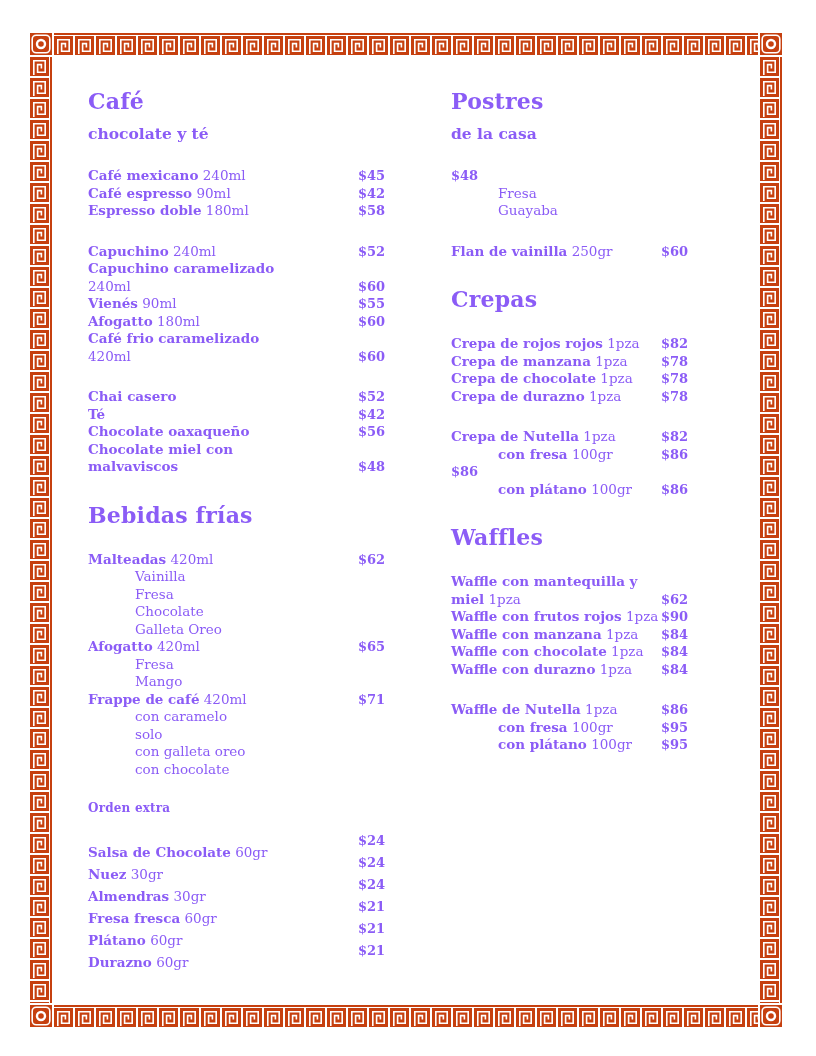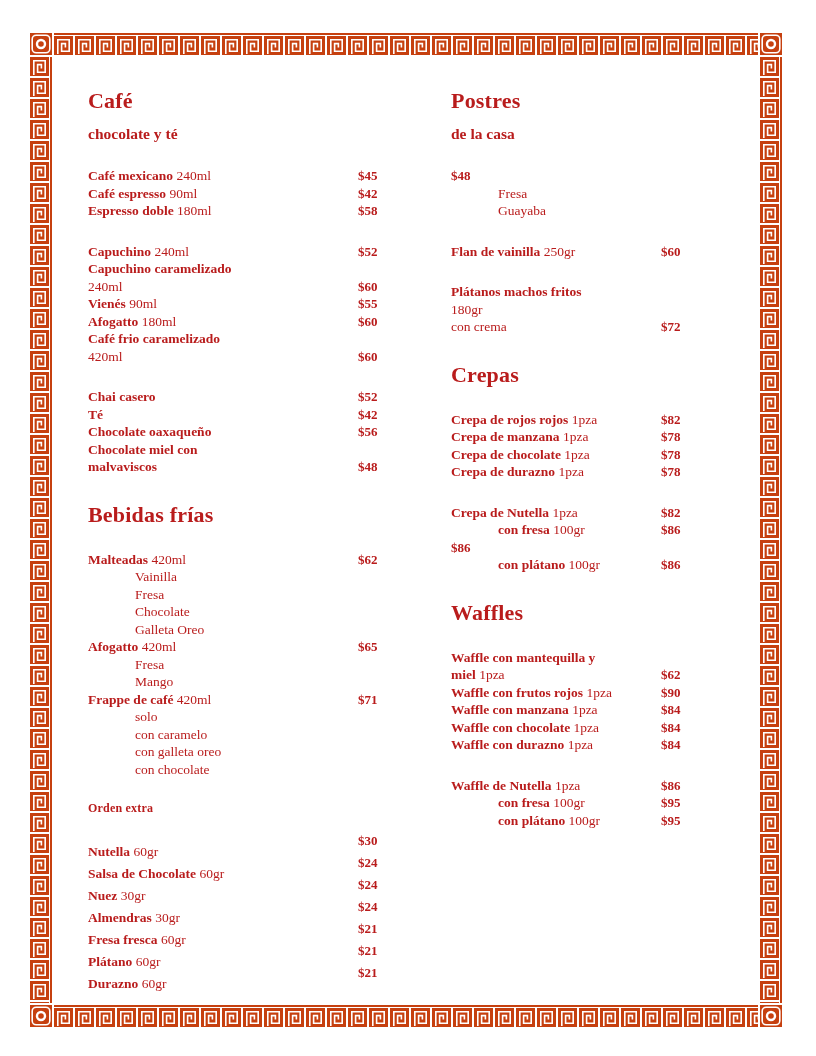--- a/index.html
+++ b/index.html
@@ -48,21 +48,21 @@
   .row.indent .names{padding-left:47px;}
   .row .price{font-weight:bold;font-size:13px;}
   .b{font-weight:bold;}
   .rg{font-weight:normal;}
   .spread .row{line-height:22px;}
   .spread .row .price{position:relative;top:-11px;}
 </style>
 </head>
 <body>
 
-<div class="page" style="color: #b91c1c; background: rgb(255, 255, 255); font-family: Liberation Serif, serif;">
+<div class="page" style="color: #8b5cf6; background: rgb(255, 255, 255);">
   <div class="frame">
     <div class="strip h top">
       <div class="rail"></div>
       <div class="tiles">
           <svg class="tile" width="19" height="19" viewBox="0 0 20 20" xmlns="http://www.w3.org/2000/svg">
             <rect width="20" height="20" fill="#C6400F"></rect>
             <path d="M4 19 V4 H16 V16 H8 V8 H12 V12" fill="none" stroke="#ffffff" stroke-width="1.7"></path>
           </svg>
           <svg class="tile" width="19" height="19" viewBox="0 0 20 20" xmlns="http://www.w3.org/2000/svg">
             <rect width="20" height="20" fill="#C6400F"></rect>
@@ -825,40 +825,36 @@
             <div class="names"><span class="rg">Fresa</span></div>
           </div>
           <div class="row indent">
             <div class="names"><span class="rg">Mango</span></div>
           </div>
           <div class="row">
             <div class="names"><span class="b">Frappe de café</span><span class="rg"> 420ml</span></div>
             <div class="price">$71</div>
           </div>
           <div class="row indent">
+            <div class="names"><span class="rg">con caramelo</span></div>
+          </div>
+          <div class="row indent">
             <div class="names"><span class="rg">solo</span></div>
-          </div>
-          <div class="row indent">
-            <div class="names"><span class="rg">con caramelo</span></div>
           </div>
           <div class="row indent">
             <div class="names"><span class="rg">con galleta oreo</span></div>
           </div>
           <div class="row indent">
             <div class="names"><span class="rg">con chocolate</span></div>
           </div>
         </div>
       </div>
       <div class="menu-section spread">
         <div class="sec-title small">Orden extra</div>
         <div class="group">
-          <div class="row">
-            <div class="names"><span class="b">Nutella</span><span class="rg"> 60gr</span></div>
-            <div class="price">$30</div>
-          </div>
           <div class="row">
             <div class="names"><span class="b">Salsa de Chocolate</span><span class="rg"> 60gr</span></div>
             <div class="price">$24</div>
           </div>
           <div class="row">
             <div class="names"><span class="b">Nuez</span><span class="rg"> 30gr</span></div>
             <div class="price">$24</div>
           </div>
           <div class="row">
             <div class="names"><span class="b">Almendras</span><span class="rg"> 30gr</span></div>
@@ -893,26 +889,20 @@
           <div class="row indent">
             <div class="names"><span class="rg">Guayaba</span></div>
           </div>
         </div>
         <div class="group">
           <div class="row">
             <div class="names"><span class="b">Flan de vainilla</span><span class="rg"> 250gr</span></div>
             <div class="price">$60</div>
           </div>
         </div>
-        <div class="group">
-          <div class="row">
-            <div class="names"><span class="b">Plátanos machos fritos</span><br><span class="rg">180gr</span><br><span class="rg">con crema</span></div>
-            <div class="price">$72</div>
-          </div>
-        </div>
       </div>
       <div class="menu-section">
         <div class="sec-title">Crepas</div>
         <div class="group">
           <div class="row">
             <div class="names"><span class="b">Crepa de rojos rojos</span><span class="rg"> 1pza</span></div>
             <div class="price">$82</div>
           </div>
           <div class="row">
             <div class="names"><span class="b">Crepa de manzana</span><span class="rg"> 1pza</span></div>

